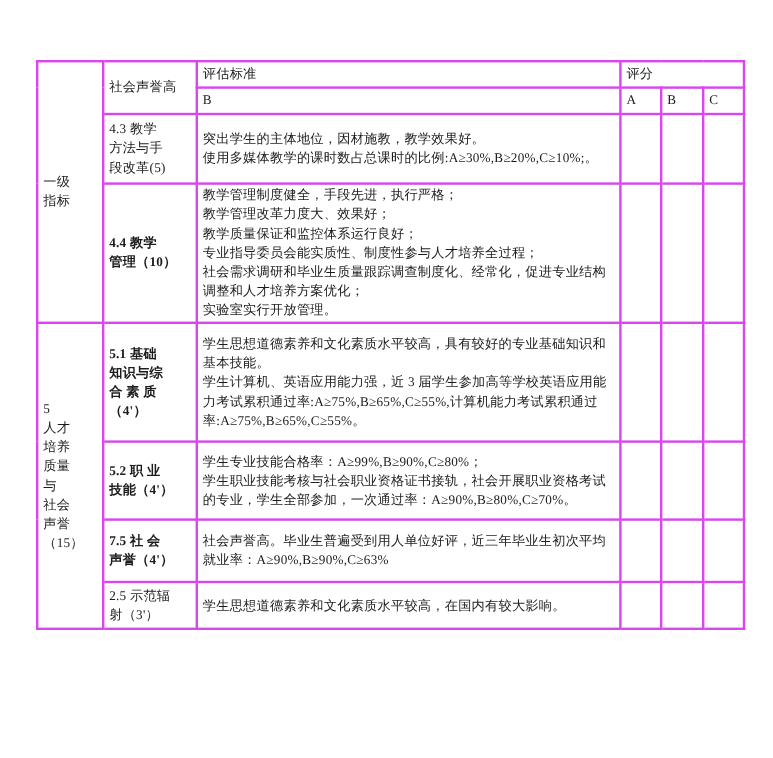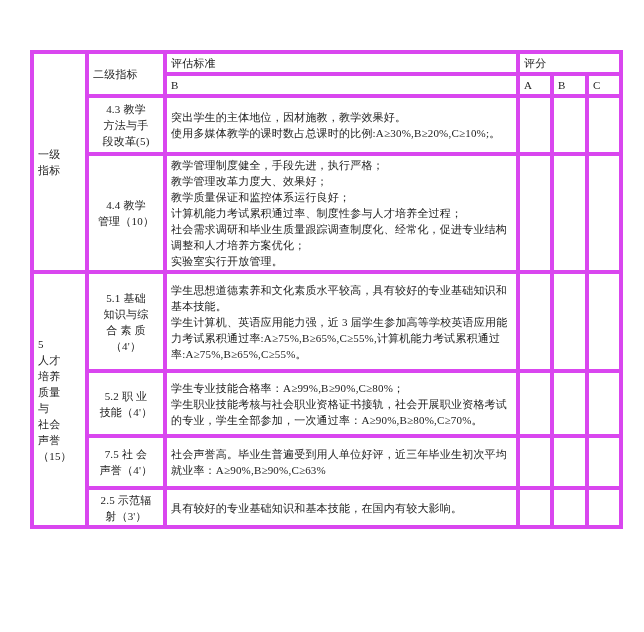--- a/index.html
+++ b/index.html
@@ -22,40 +22,40 @@
   }
   table.eval {
     position: absolute;
     left: 30px;
     top: 50px;
     width: 589px;
     border-collapse: collapse;
     table-layout: fixed;
   }
   table.eval td {
-    border: 4px solid #d946ef;
+    border: 2px solid #d946ef;
     font-size: 11px;
     line-height: 16px;
     padding: 1px 4px;
     vertical-align: middle;
     overflow: hidden;
     letter-spacing: 0.2px;
   }
   .pre { white-space: pre-line; }
-  .bold { font-weight: normal; }
+  .bold { font-weight: bold; }
   .first-col {
     vertical-align: top;
     padding-top: 4px;
     padding-left: 7px;
   }
   .group-col {
     vertical-align: middle;
     padding-left: 7px;
   }
-  .label-cell { padding-left: 5px; padding-right: 2px; text-align: center; }
+  .label-cell { padding-left: 5px; padding-right: 2px; }
   .crit-cell  { padding-left: 5px; padding-right: 3px; margin-top: 32px; }
   .score-cell { padding: 0; }
   .hdr { padding-left: 5px; }
 </style>
 </head>
 <body>
 
 <div class="sheet">
   <table class="eval">
     <colgroup>
@@ -63,21 +63,21 @@
       <col style="width:78px">
       <col style="width:353px">
       <col style="width:34px">
       <col style="width:35px">
       <col style="width:34px">
     </colgroup>
     <tbody>
       <tr style="height:22px">
         <td rowspan="4" class="pre first-col">一级
 指标</td>
-        <td rowspan="2" class="hdr">二级指标</td>
+        <td rowspan="2" class="hdr">社会声誉高</td>
         <td class="hdr">评估标准</td>
         <td colspan="3" class="hdr">评分</td>
       </tr>
       <tr style="height:22px">
         <td class="hdr">B</td>
         <td class="hdr">A</td>
         <td class="hdr">B</td>
         <td class="hdr">C</td>
       </tr>
 
@@ -91,21 +91,21 @@
         <td class="score-cell"></td>
         <td class="score-cell"></td>
       </tr>
 
       <tr style="height:116px">
         <td class="pre label-cell bold">4.4 教学
 管理（10）</td>
         <td class="pre crit-cell">教学管理制度健全，手段先进，执行严格；
 教学管理改革力度大、效果好；
 教学质量保证和监控体系运行良好；
-计算机能力考试累积通过率、制度性参与人才培养全过程；
+专业指导委员会能实质性、制度性参与人才培养全过程；
 社会需求调研和毕业生质量跟踪调查制度化、经常化，促进专业结构调整和人才培养方案优化；
 实验室实行开放管理。</td>
         <td class="score-cell"></td>
         <td class="score-cell"></td>
         <td class="score-cell"></td>
       </tr>
 
       <tr style="height:99px">
         <td rowspan="4" class="pre group-col">5
 人才
@@ -141,20 +141,20 @@
 声誉（4'）</td>
         <td class="pre crit-cell">社会声誉高。毕业生普遍受到用人单位好评，近三年毕业生初次平均就业率：A≥90%,B≥90%,C≥63%</td>
         <td class="score-cell"></td>
         <td class="score-cell"></td>
         <td class="score-cell"></td>
       </tr>
 
       <tr style="height:39px">
         <td class="pre label-cell">2.5 示范辐
 射（3'）</td>
-        <td class="pre crit-cell">具有较好的专业基础知识和基本技能，在国内有较大影响。</td>
+        <td class="pre crit-cell">学生思想道德素养和文化素质水平较高，在国内有较大影响。</td>
         <td class="score-cell"></td>
         <td class="score-cell"></td>
         <td class="score-cell"></td>
       </tr>
     </tbody>
   </table>
 </div>
 
 </body></html>

